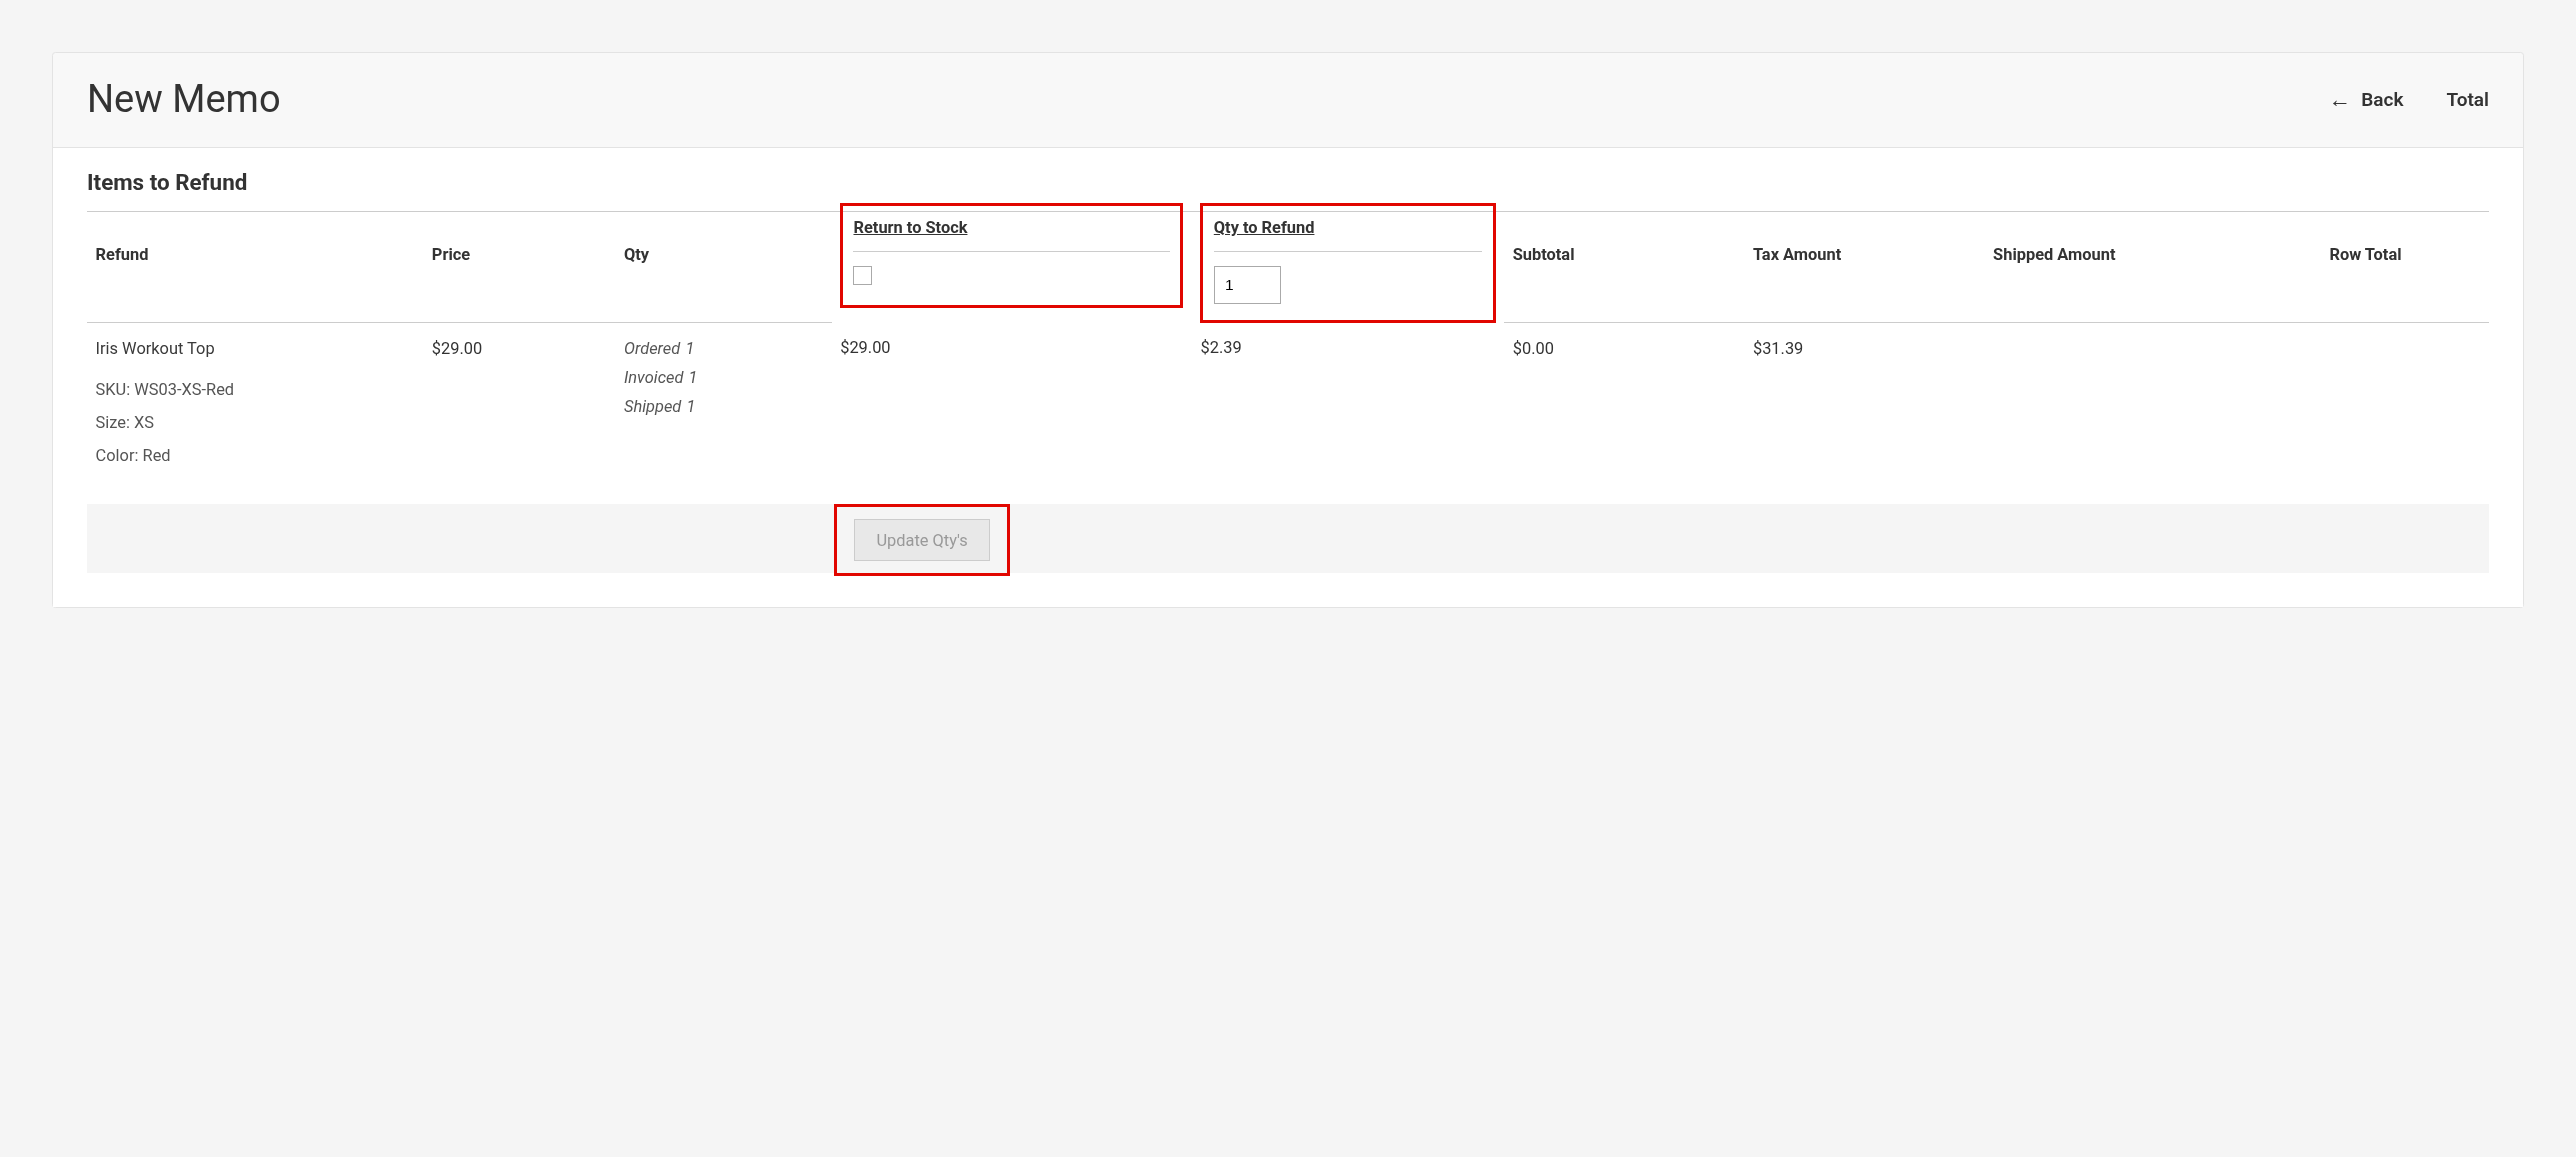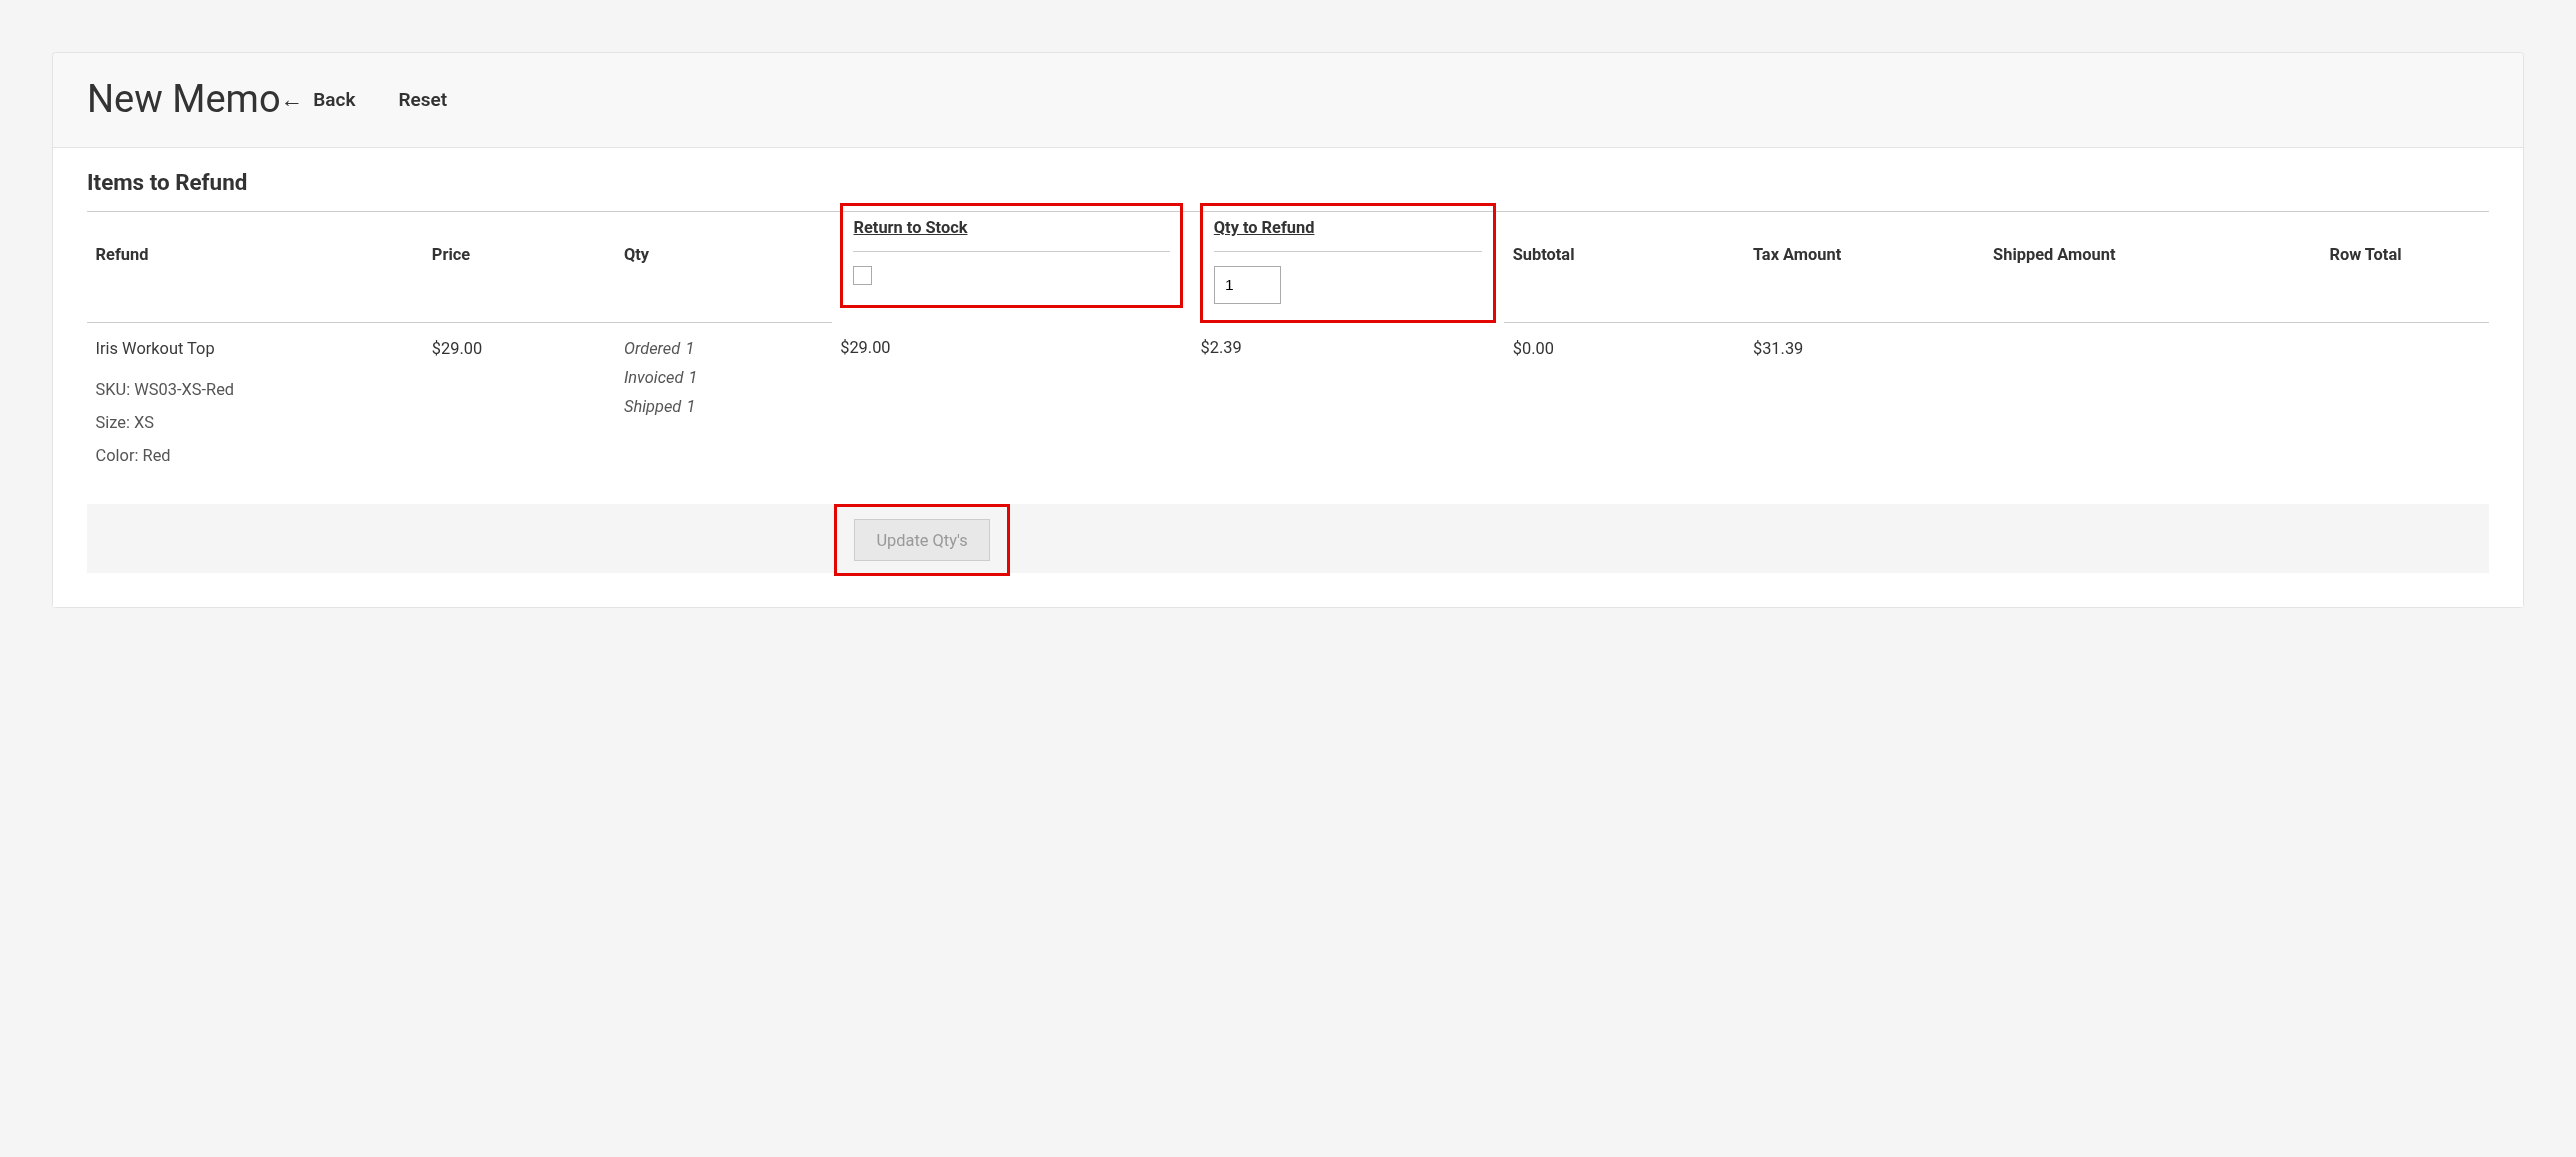--- a/index.html
+++ b/index.html
@@ -13,20 +13,21 @@
       padding: 52px;
       color: #333;
     }
     .card {
       background: #f8f8f8;
       border: 0.9px solid #e3e3e3;
       border-radius: 3.4px;
     }
     .header {
       display: flex;
+      justify-content: space-between;
       align-items: center;
       padding: 24px 34px 26px;
       border-bottom: 0.9px solid #e3e3e3;
     }
     .page-title {
       font-size: 38px;
       font-weight: 400;
       color: #333;
     }
     .header-actions {
@@ -179,21 +180,21 @@
 <body>
 
 <div class="card">
   <div class="header">
     <h1 class="page-title">New Memo</h1>
     <div class="header-actions">
       <a class="back-link">
         <span class="arrow-icon">←</span>
         <span>Back</span>
       </a>
-      <a class="reset-link">Reset</a>
+      <a class="reset-link">Total</a>
     </div>
   </div>
 
   <div class="content">
     <h2 class="section-title">Items to Refund</h2>
 
     <table>
       <colgroup>
         <col class="col-product">
         <col class="col-price">

